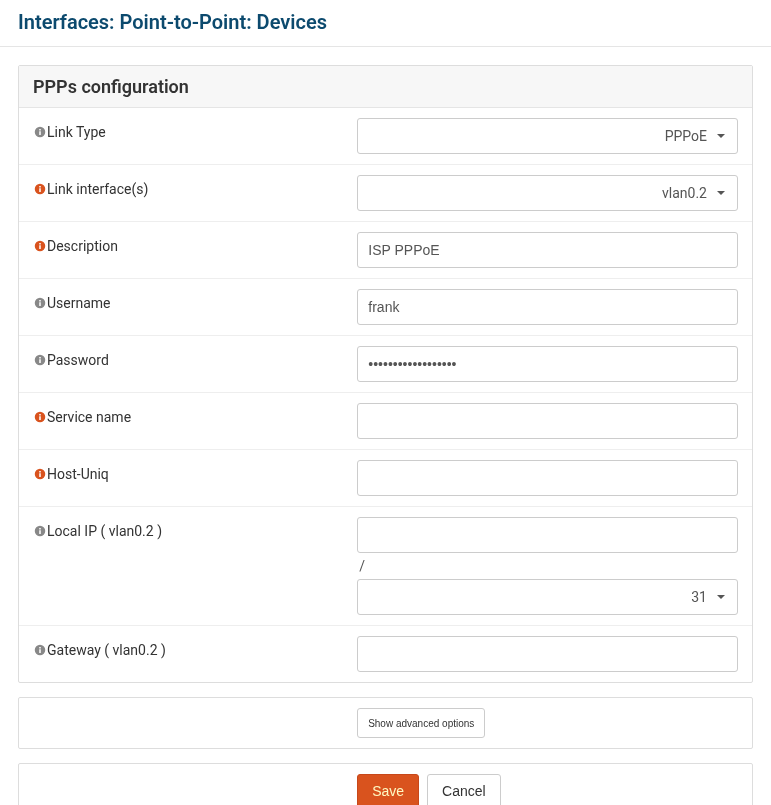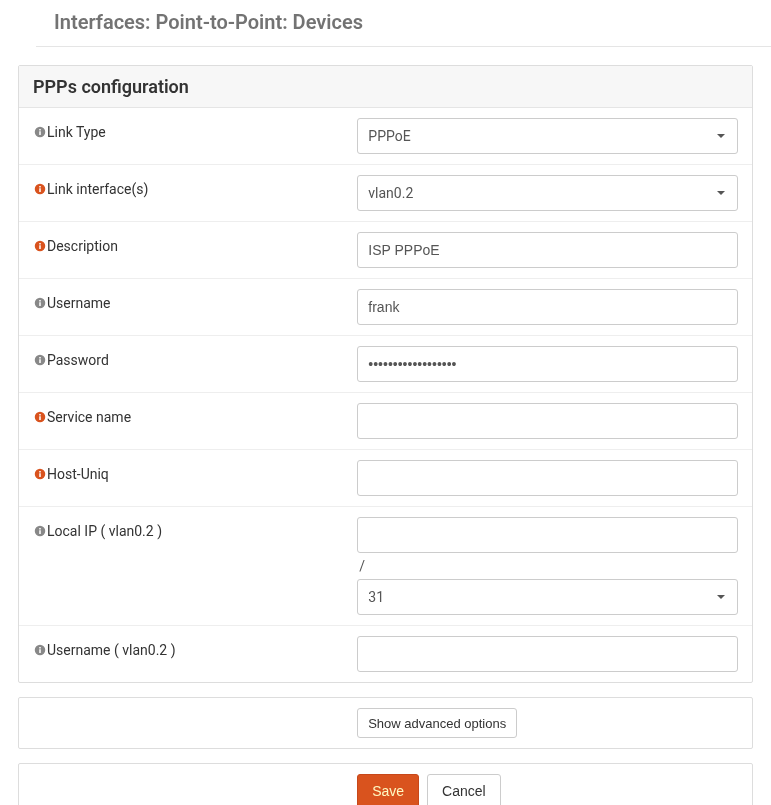--- a/index.html
+++ b/index.html
@@ -7,24 +7,23 @@
     margin: 0;
     font-family: -apple-system, BlinkMacSystemFont, "Segoe UI", Roboto, "Helvetica Neue", Arial, sans-serif;
     font-size: 14px;
     color: #333;
     background: #fff;
     width: 771px;
   }
   .page-title {
     font-size: 20px;
     font-weight: 600;
-    color: #737373;
+    color: #0c4a6e;
     padding: 10px 18px 12px 18px;
     border-bottom: 1px solid #e5e5e5;
-    margin-left: 36px;
   }
   .content { padding: 18px; }
   .panel {
     border: 1px solid #ddd;
     border-radius: 2px;
     margin-bottom: 14px;
     background: #fff;
   }
   .panel-heading {
     background: #f7f7f7;
@@ -81,20 +80,21 @@
     height: 36px;
     border: 1px solid #ccc;
     border-radius: 3px;
     background: #fff;
     display: flex;
     align-items: center;
     padding: 0 30px 0 10px;
     cursor: pointer;
     font-size: 14px;
     color: #555;
+    justify-content: flex-end;
   }
   .select-wrap .caret {
     position: absolute;
     right: 12px;
     top: 50%;
     transform: translateY(-50%);
     width: 0;
     height: 0;
     border-left: 4px solid transparent;
     border-right: 4px solid transparent;
@@ -124,21 +124,21 @@
     color: #333;
   }
   .btn.primary {
     background: #d9531e;
     border-color: #c7481a;
     color: #fef9c3;
   }
   .btn.small {
     height: 30px;
     padding: 0 10px;
-    font-size: 13px;
+    font-size: 10px;
   }
   .footer-panel {
     border:1px solid #ddd;
     border-radius:2px;
     margin-bottom:14px;
     background:#fff;
   }
 </style>
 </head>
 <body>
@@ -291,21 +291,21 @@
 
     <div class="row">
       <div class="label-col">
         <span class="info-icon">
           <svg width="12" height="12" viewBox="0 0 16 16">
               <circle cx="8" cy="8" r="7" fill="currentColor"></circle>
               <rect x="7" y="7" width="2" height="5" fill="#fff"></rect>
               <rect x="7" y="4" width="2" height="2" fill="#fff"></rect>
             </svg>
         </span>
-        <span>Username ( vlan0.2 )</span>
+        <span>Gateway ( vlan0.2 )</span>
       </div>
       <div class="input-col">
         <input class="text-input" type="text" value="" style="">
       </div>
     </div>
   </div>
 
   <div class="footer-panel">
     <div class="footer-row">
       <div class="input-col">

